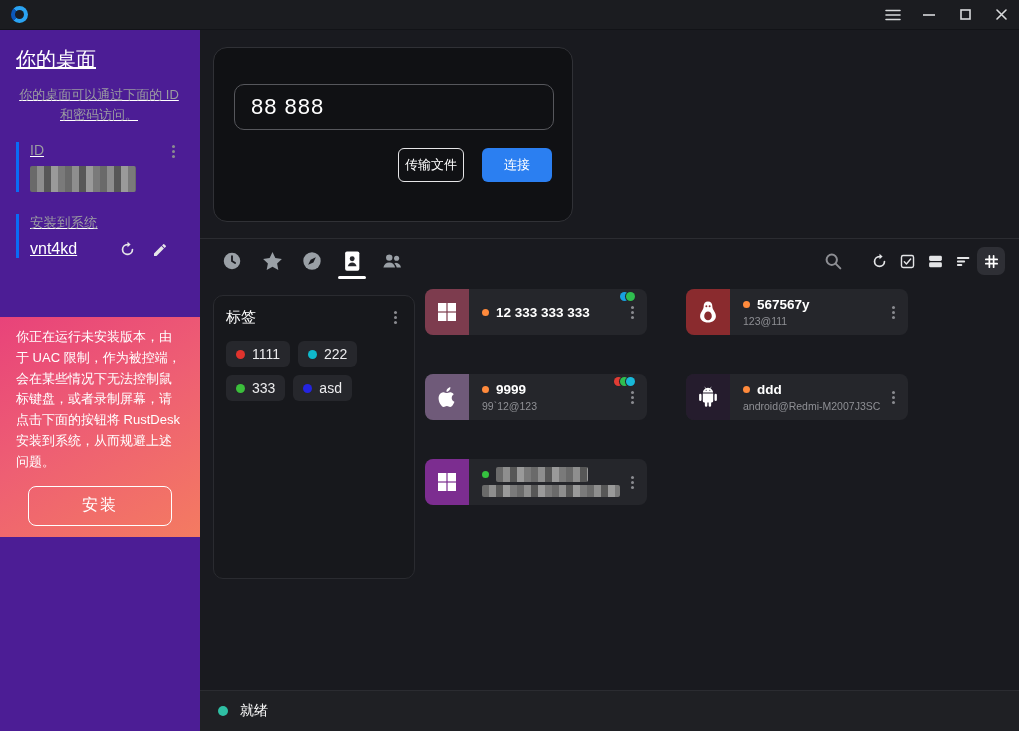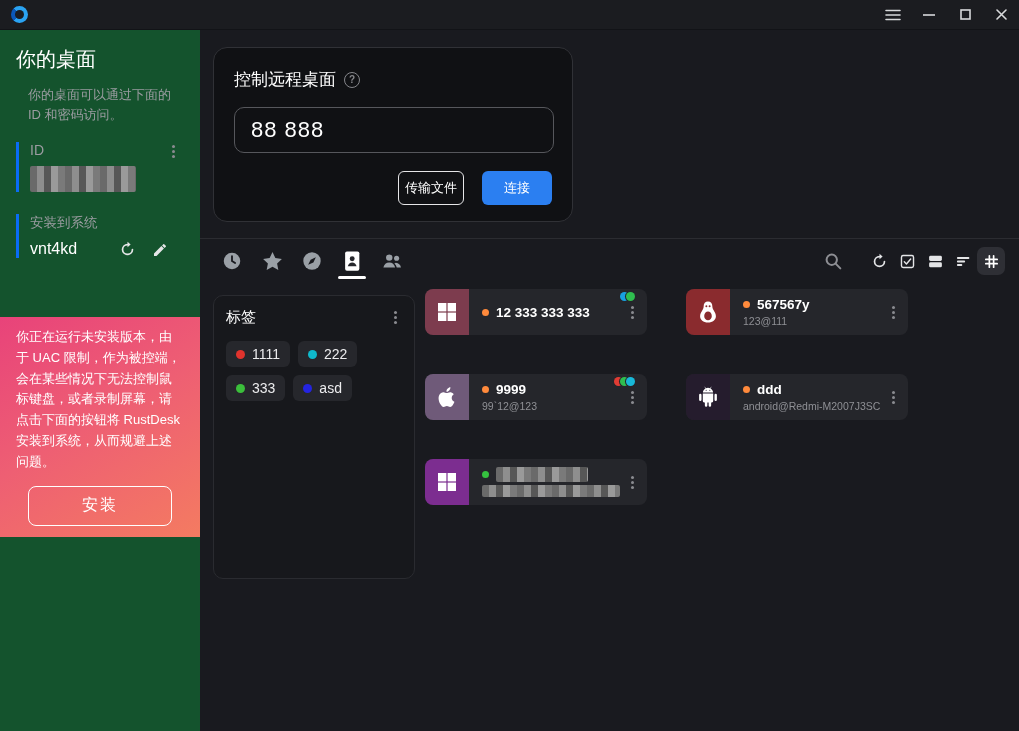--- a/index.html
+++ b/index.html
@@ -11,23 +11,23 @@
   
   .titlebar { position:absolute; top:0; left:0; width:1019px; height:30px; background:#1b1c20;
               border-bottom:1px solid #121317; display:flex; align-items:center; z-index:30; }
   .logo { width:17px; height:17px; margin-left:11px; border-radius:50%;
           background:conic-gradient(from 220deg, #0b57b8 0 95deg, #2aa3f2 95deg 360deg); position:relative; }
   .logo::after { content:''; position:absolute; inset:4px; border-radius:50%; background:#1b1c20; }
   .win-controls { margin-left:auto; display:flex; height:30px; }
   .win-btn { width:36px; height:30px; display:flex; align-items:center; justify-content:center; background:transparent; border:none; }
 
   
-  .sidebar { position:absolute; left:0; top:30px; width:200px; height:701px; background:#14532d; }
+  .sidebar { position:absolute; left:0; top:30px; width:200px; height:701px; background:#4c1d95;text-decoration:underline; }
   .sb-title { font-size:20px; font-weight:500; color:#fff; padding:16px 16px 0; }
-  .sb-desc  { font-size:13px; line-height:1.5; color:#9b9ca1; padding:12px 14px 0 28px; }
+  .sb-desc  { font-size:13px; line-height:1.5; color:#9b9ca1; padding:12px 14px 0 12px;text-align:center; }
   .sb-block { margin:18px 14px 0 16px; border-left:3px solid #0a6cf5; padding-left:11px; position:relative; }
   .sb-label { font-size:14px; color:#9b9ca1; }
   .sb-row   { display:flex; align-items:flex-end; margin-top:8px; }
   .sb-value { font-size:16px; color:#fff; }
   .kebab { width:14px; height:18px; display:flex; align-items:center; justify-content:center; background:transparent; border:none; }
   .kebab i { width:3px; height:3px; border-radius:50%; background:#8a8b90; box-shadow:0 -5px 0 #8a8b90, 0 5px 0 #8a8b90; display:block; }
   .sb-kebab { position:absolute; right:6px; top:0; }
   .mosaic { border-radius:2px;
     background-image:
       repeating-linear-gradient(90deg, #6a6a6a 0 7px, #8e8e8e 7px 14px, #575757 14px 21px, #9a9a9a 21px 28px, #7a7a7a 28px 35px),
@@ -180,24 +180,20 @@
 
   <div class="warning">
     <p>你正在运行未安装版本，由于 UAC 限制，作为被控端，会在某些情况下无法控制鼠标键盘，或者录制屏幕，请点击下面的按钮将 RustDesk 安装到系统，从而规避上述问题。</p>
     <button class="install-btn">安装</button>
   </div>
 </div>
 
 <div class="main">
 
   <div class="connect-card">
-    <div class="cc-title-row">
-      <span class="cc-title">控制远程桌面</span>
-      <span class="help-circle">?</span>
-    </div>
     <input class="cc-input" type="text" value="88 888" style="">
     <div class="cc-btn-row">
       <button class="btn-outline">传输文件</button>
       <button class="btn-primary">连接</button>
     </div>
   </div>
 
   <div class="main-divider"></div>
 
   <div class="tabbar">
@@ -458,13 +454,17 @@
 
       <span class="mosaic sub-mosaic" style=""></span>
     </div>
     <div class="badges"></div>
     <button class="kebab peer-kebab">
           <i></i>
         </button>
   </div>
 </div>
 
+  <div class="statusbar">
+    <span class="status-dot" style="background: rgb(47, 191, 164);"></span>
+    <span class="status-text">就绪</span>
+  </div>
 </div>
 
 </body></html>

